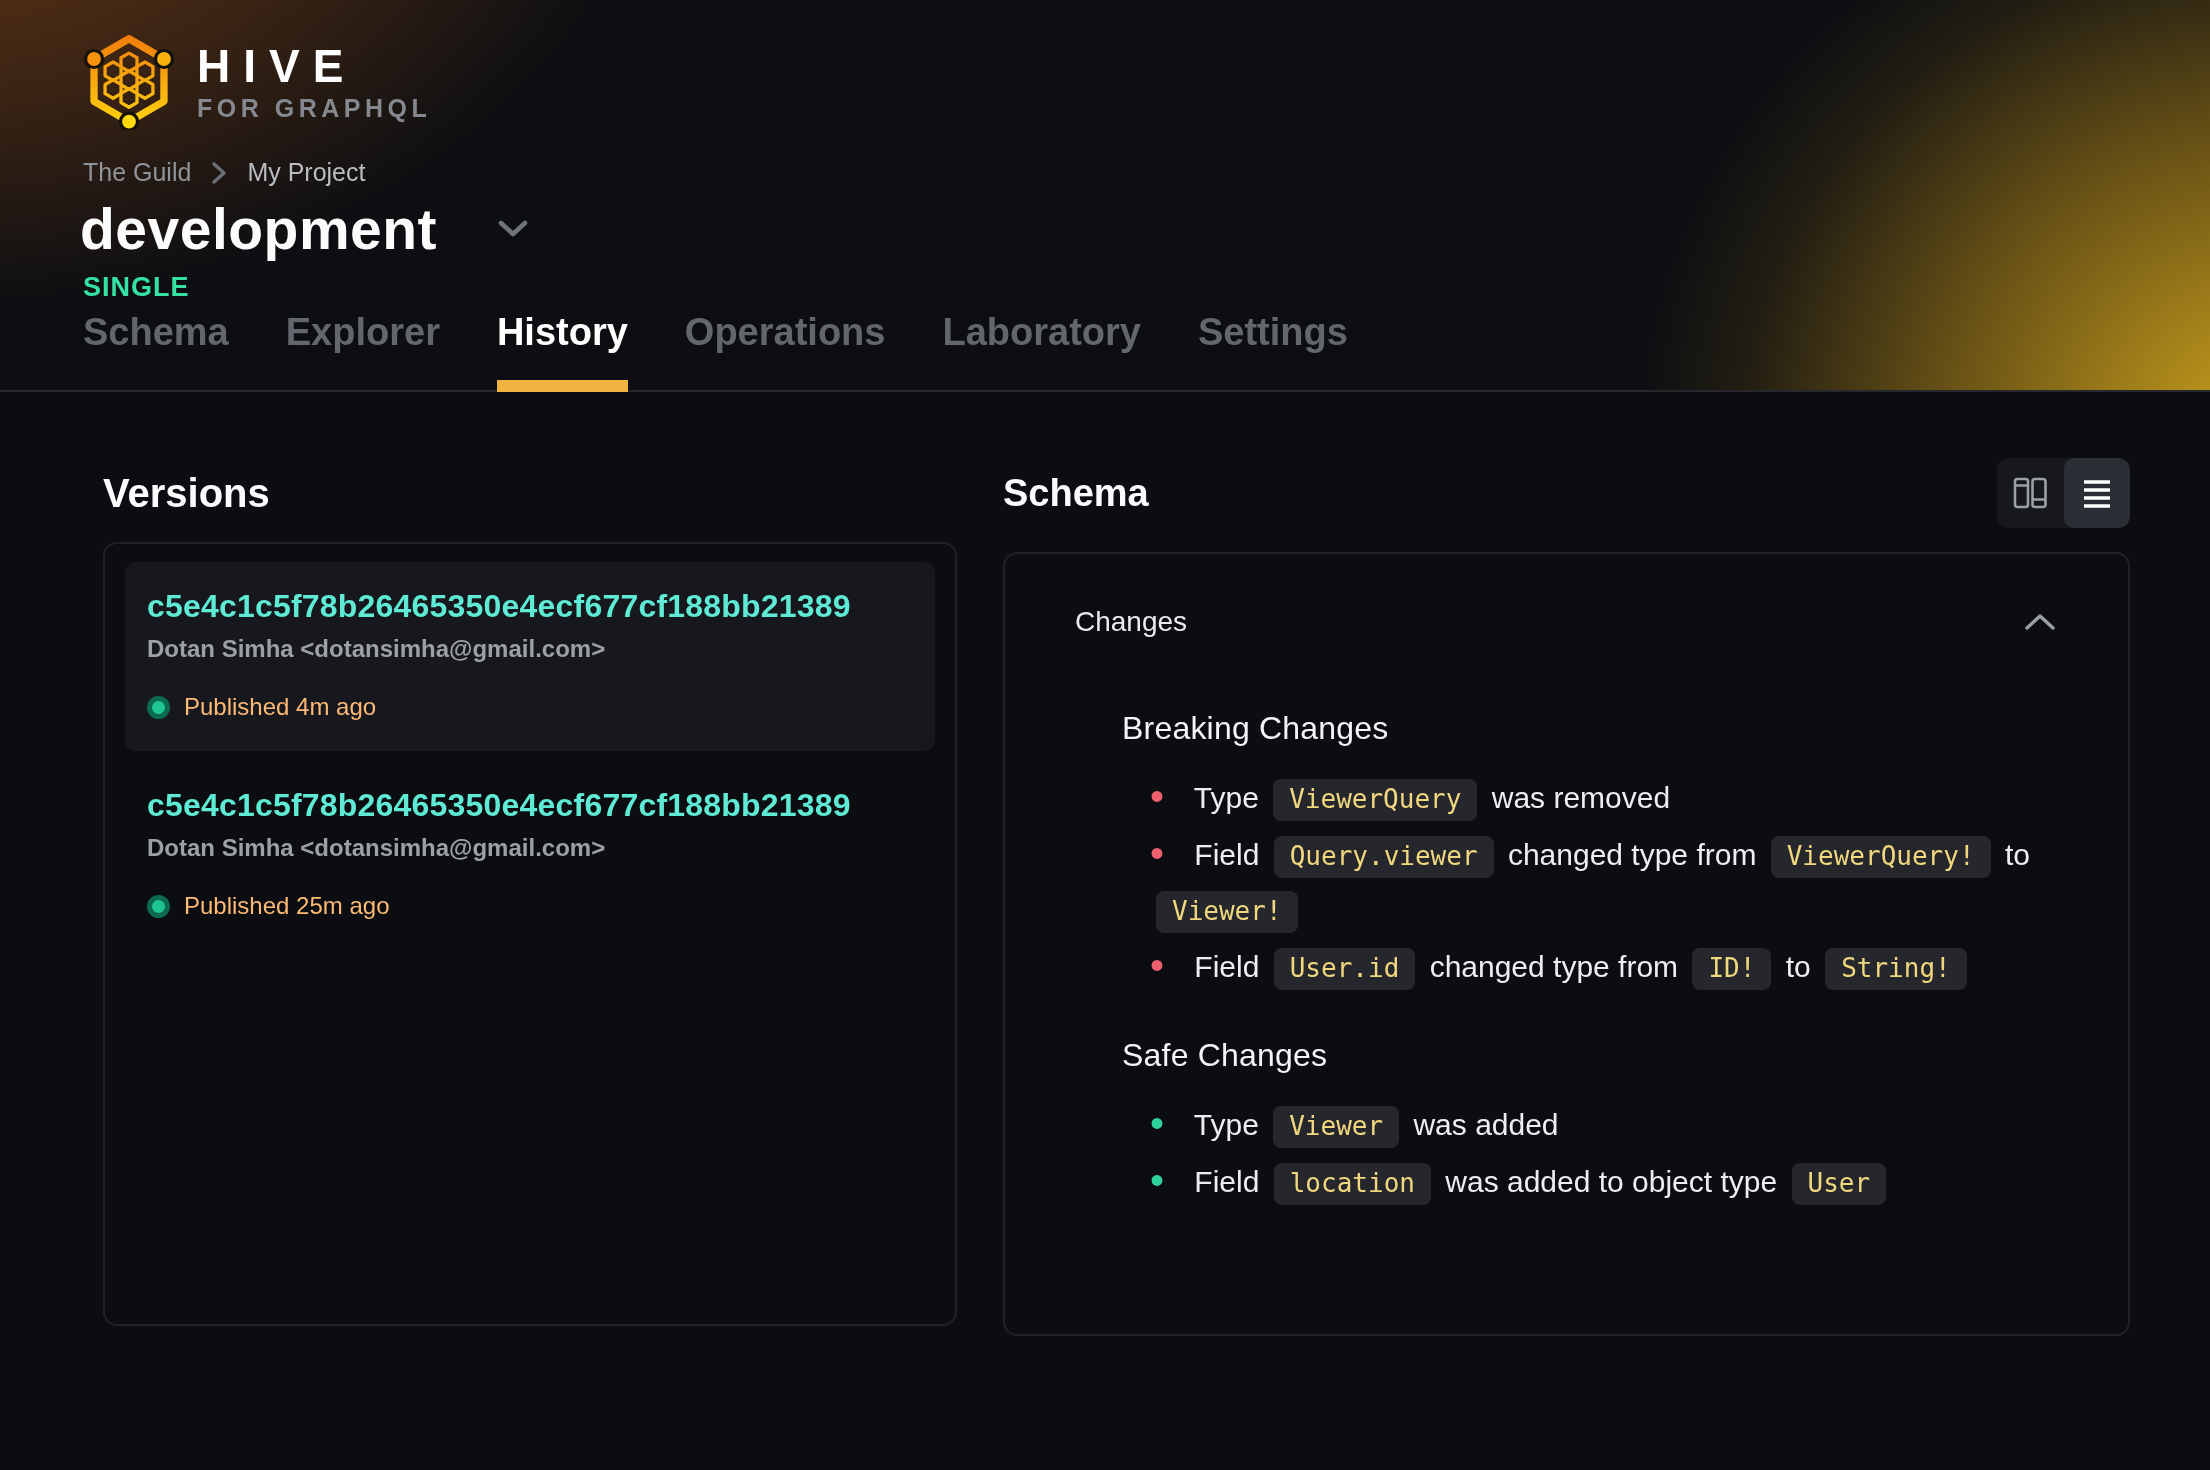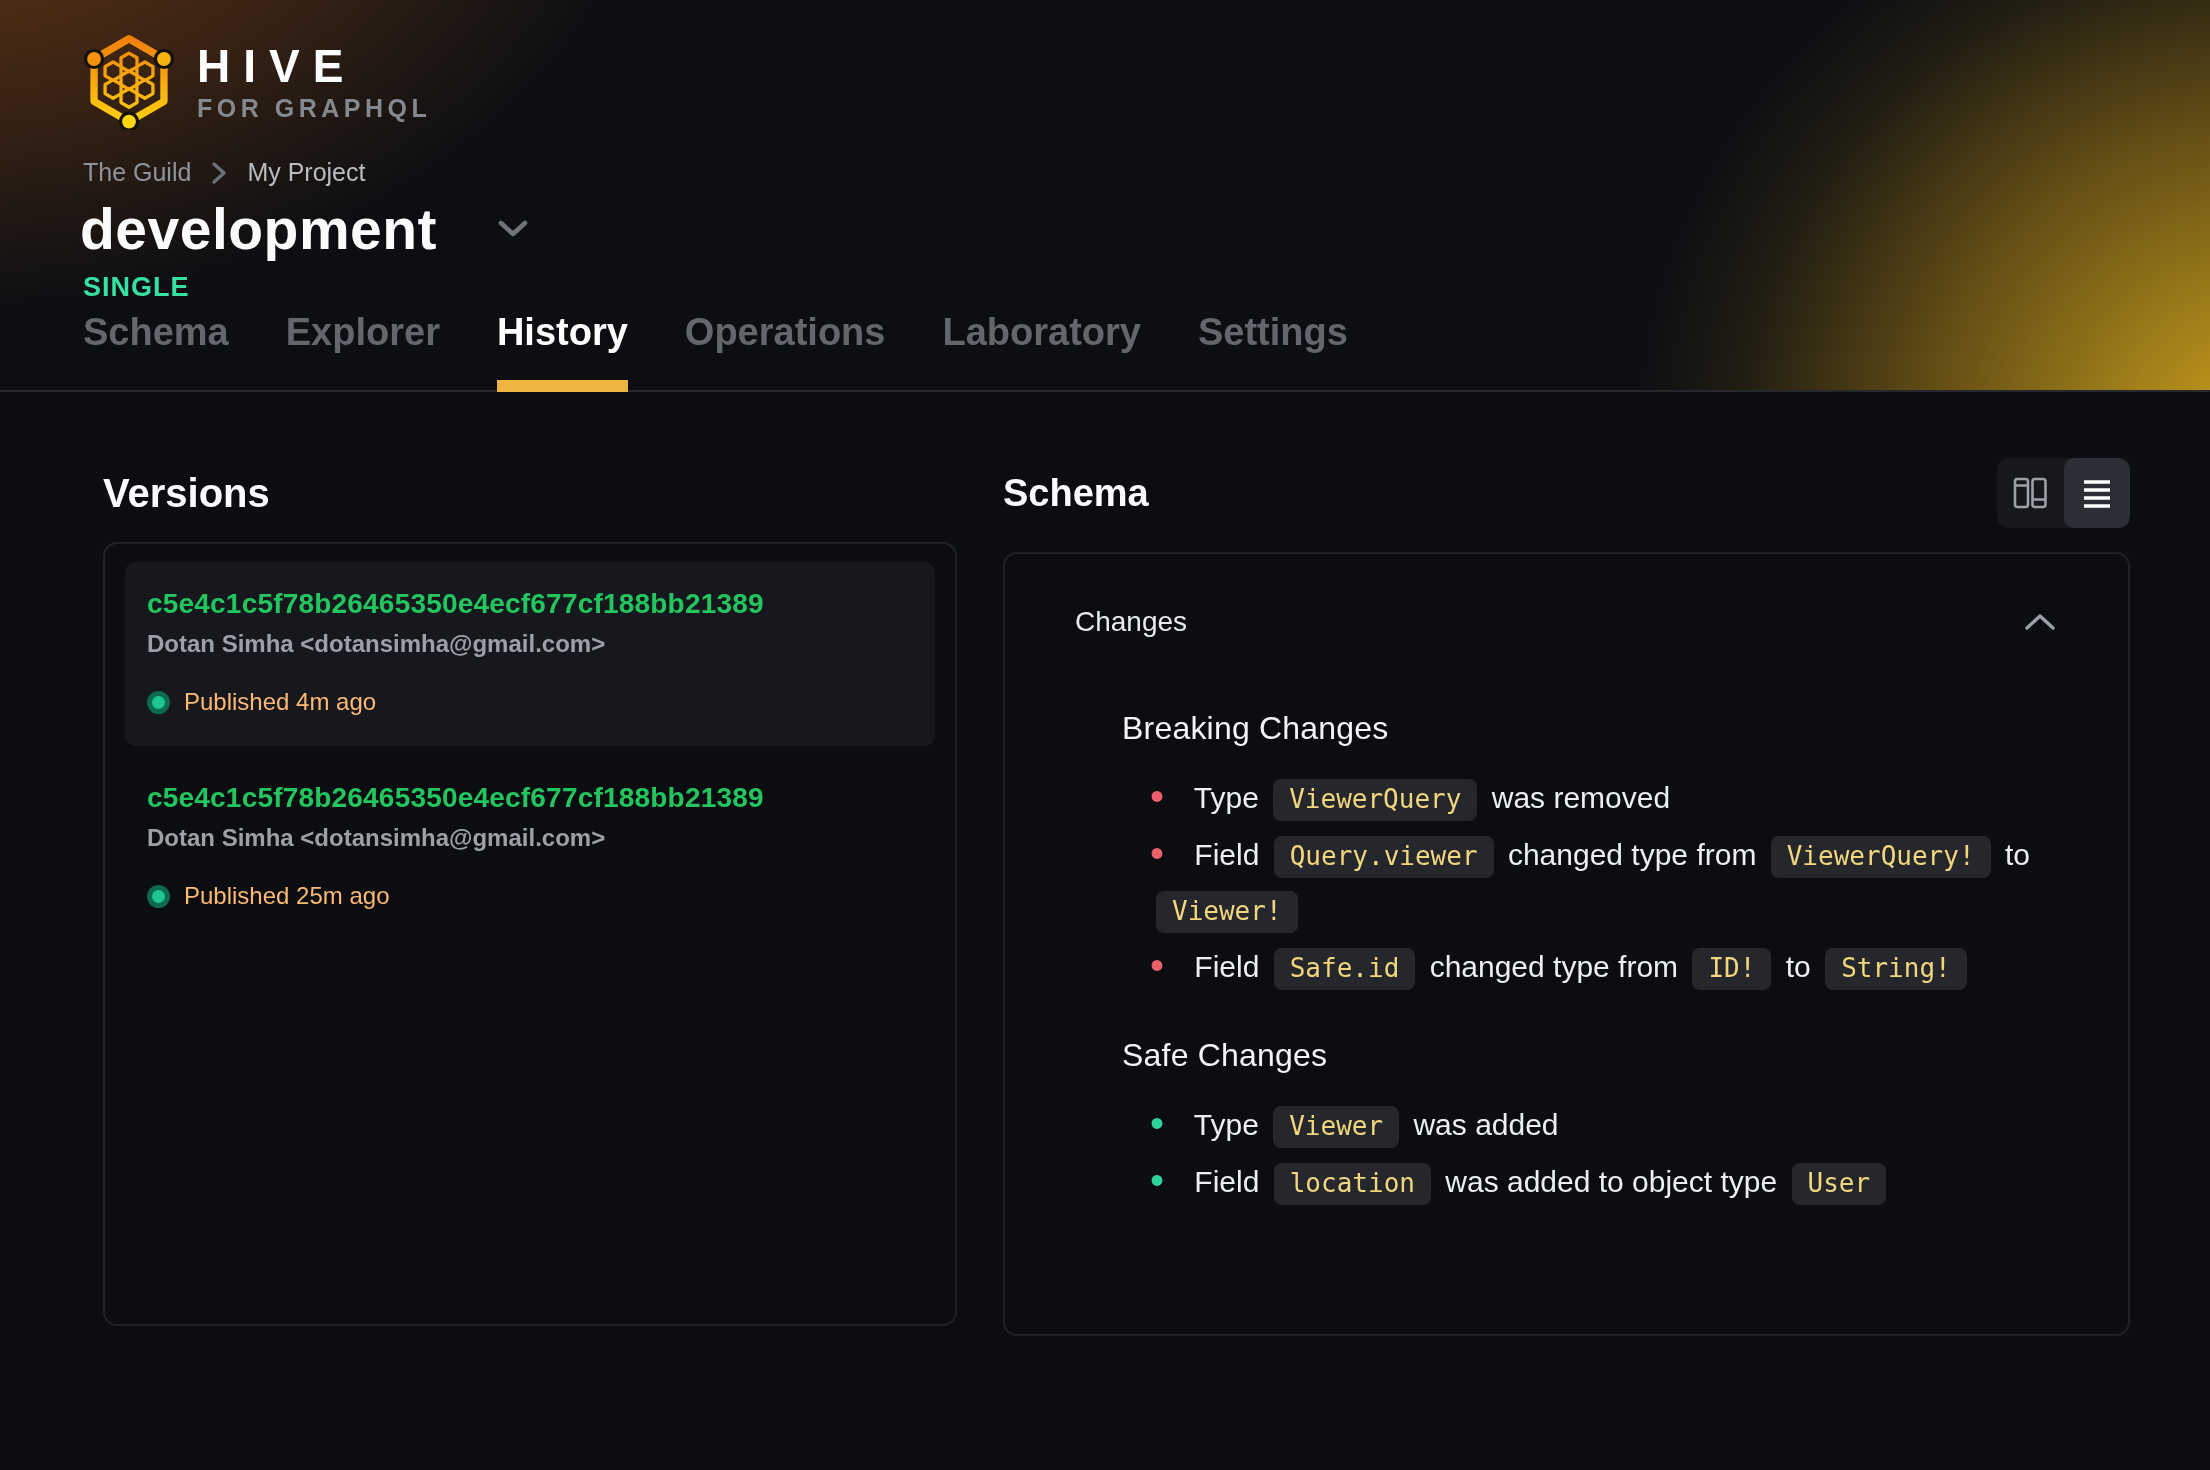--- a/index.html
+++ b/index.html
@@ -74,21 +74,21 @@
     border-radius: 14px;
     height: 784px;
     overflow: hidden;
   }
   .panel.versions-panel { padding: 18px 20px; }
 
   
   .version-card { border-radius: 10px; padding: 26px 22px 30px; cursor: pointer; }
   .version-card.current { background: #17181d; }
   .version-card + .version-card { margin-top: 10px; }
-  .v-hash { font-size: 28px; font-weight: 700; color: #22c55e; letter-spacing: 0.2px; white-space: nowrap; }
+  .v-hash { font-size: 32px; font-weight: 700; color: #5eead4; letter-spacing: 0.2px; white-space: nowrap; }
   .v-author { margin-top: 10px; font-size: 24px; color: #9da1a7; font-weight: bold; }
   .v-status { margin-top: 30px; display: flex; align-items: center; gap: 14px; font-size: 24px; color: #fdba74; }
   .v-dot {
     width: 23px; height: 23px; border-radius: 50%;
     background: var(--published-dot);
     border: 5px solid #0c6a50;
     flex: none;
   }
 
   
@@ -243,21 +243,21 @@
         <svg width="36" height="22" viewBox="0 0 36 22">
           <polyline points="5,17 18,5 31,17" fill="none" stroke="#9aa0a7" stroke-width="3.4" stroke-linecap="round" stroke-linejoin="round"></polyline>
         </svg>
       </div>
       <div class="changes-body">
           <div class="change-section">
             <h3>Breaking Changes</h3>
             <ul>
               <li class="breaking"> Type <span class="chip">ViewerQuery</span> was removed </li>
               <li class="breaking"> Field <span class="chip">Query.viewer</span> changed type from <span class="chip">ViewerQuery!</span> to <span class="chip">Viewer!</span></li>
-              <li class="breaking"> Field <span class="chip">Safe.id</span> changed type from <span class="chip">ID!</span> to <span class="chip">String!</span></li>
+              <li class="breaking"> Field <span class="chip">User.id</span> changed type from <span class="chip">ID!</span> to <span class="chip">String!</span></li>
             </ul>
           </div>
           <div class="change-section">
             <h3>Safe Changes</h3>
             <ul>
               <li class="safe"> Type <span class="chip">Viewer</span> was added </li>
               <li class="safe"> Field <span class="chip">location</span> was added to object type <span class="chip">User</span></li>
             </ul>
           </div>
         </div>

